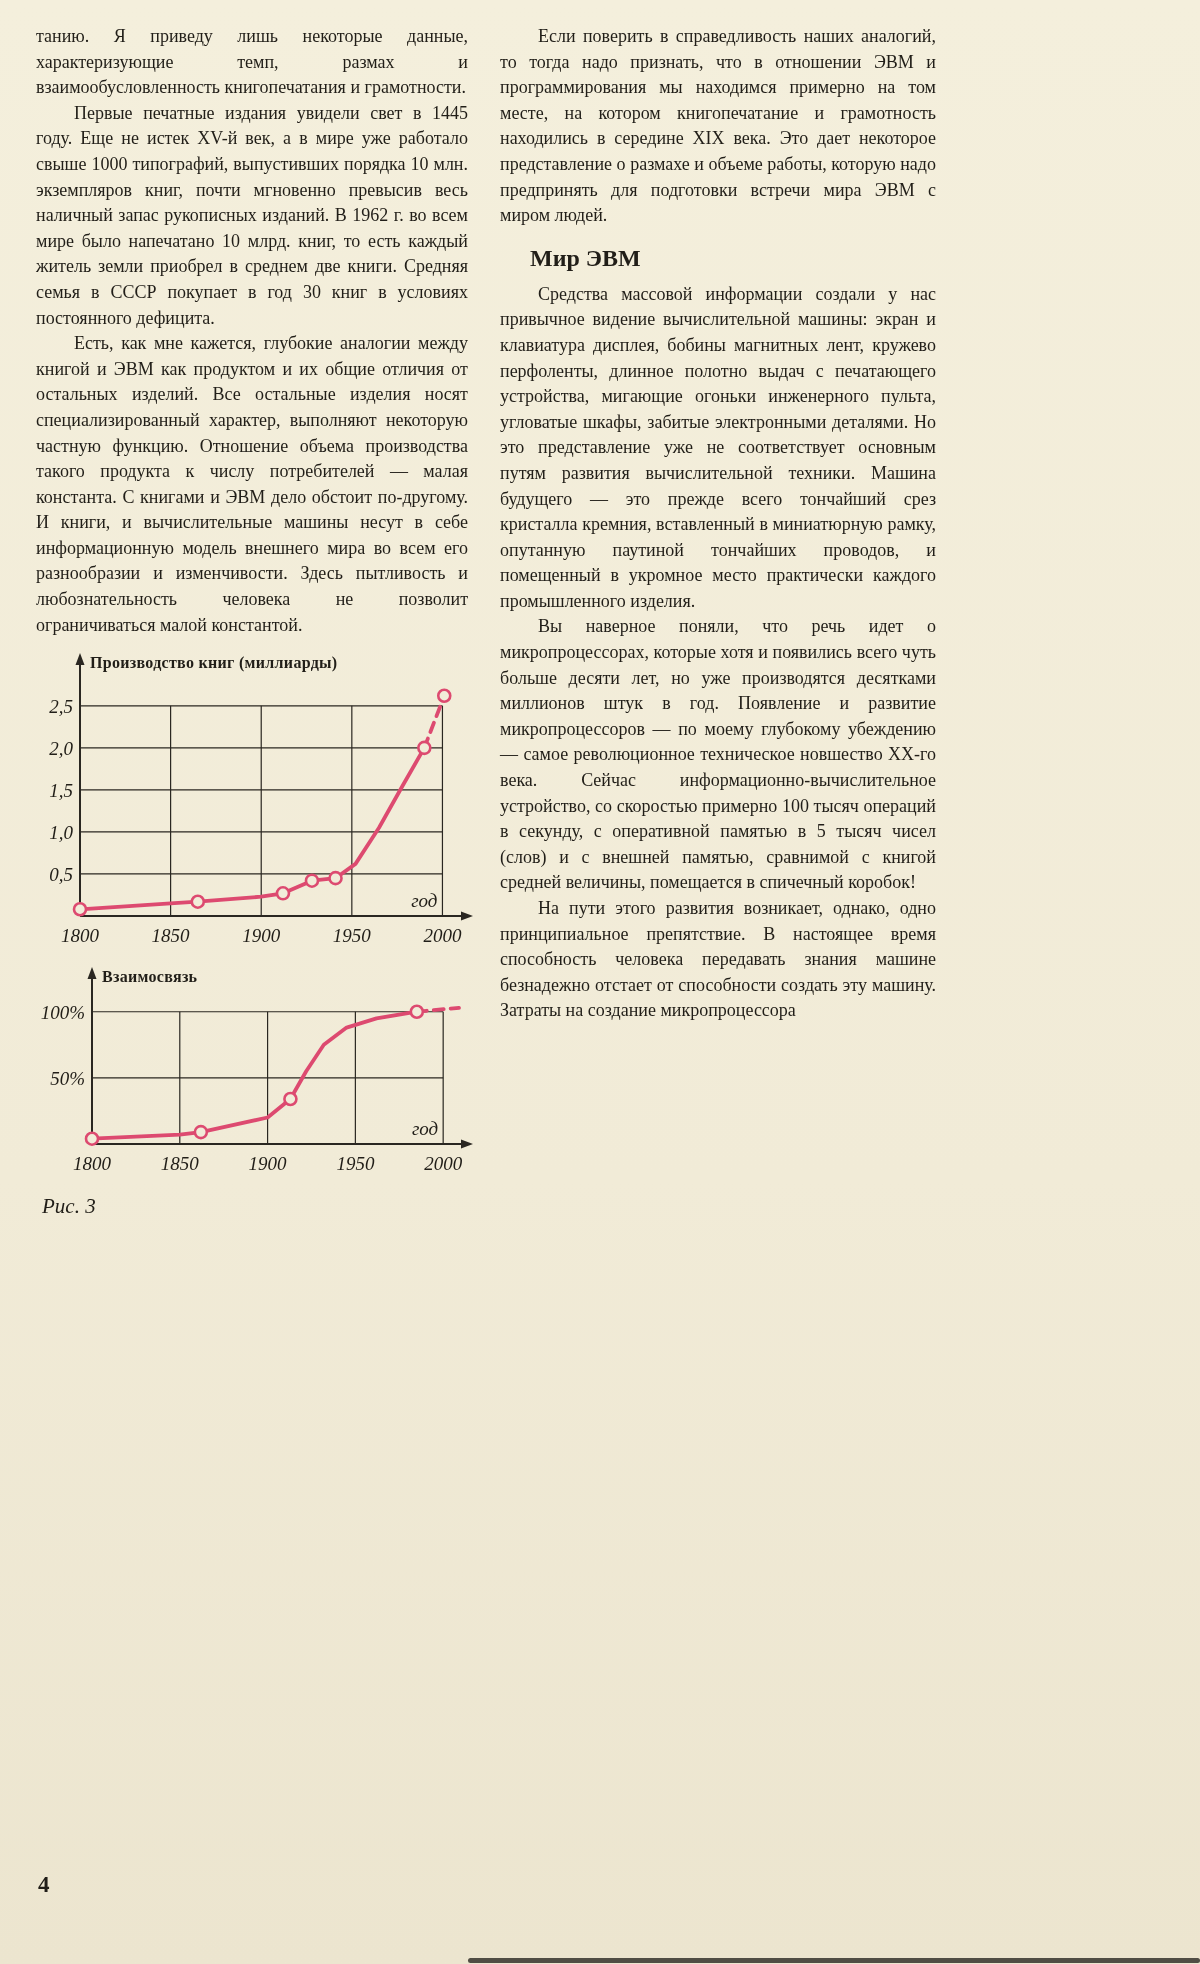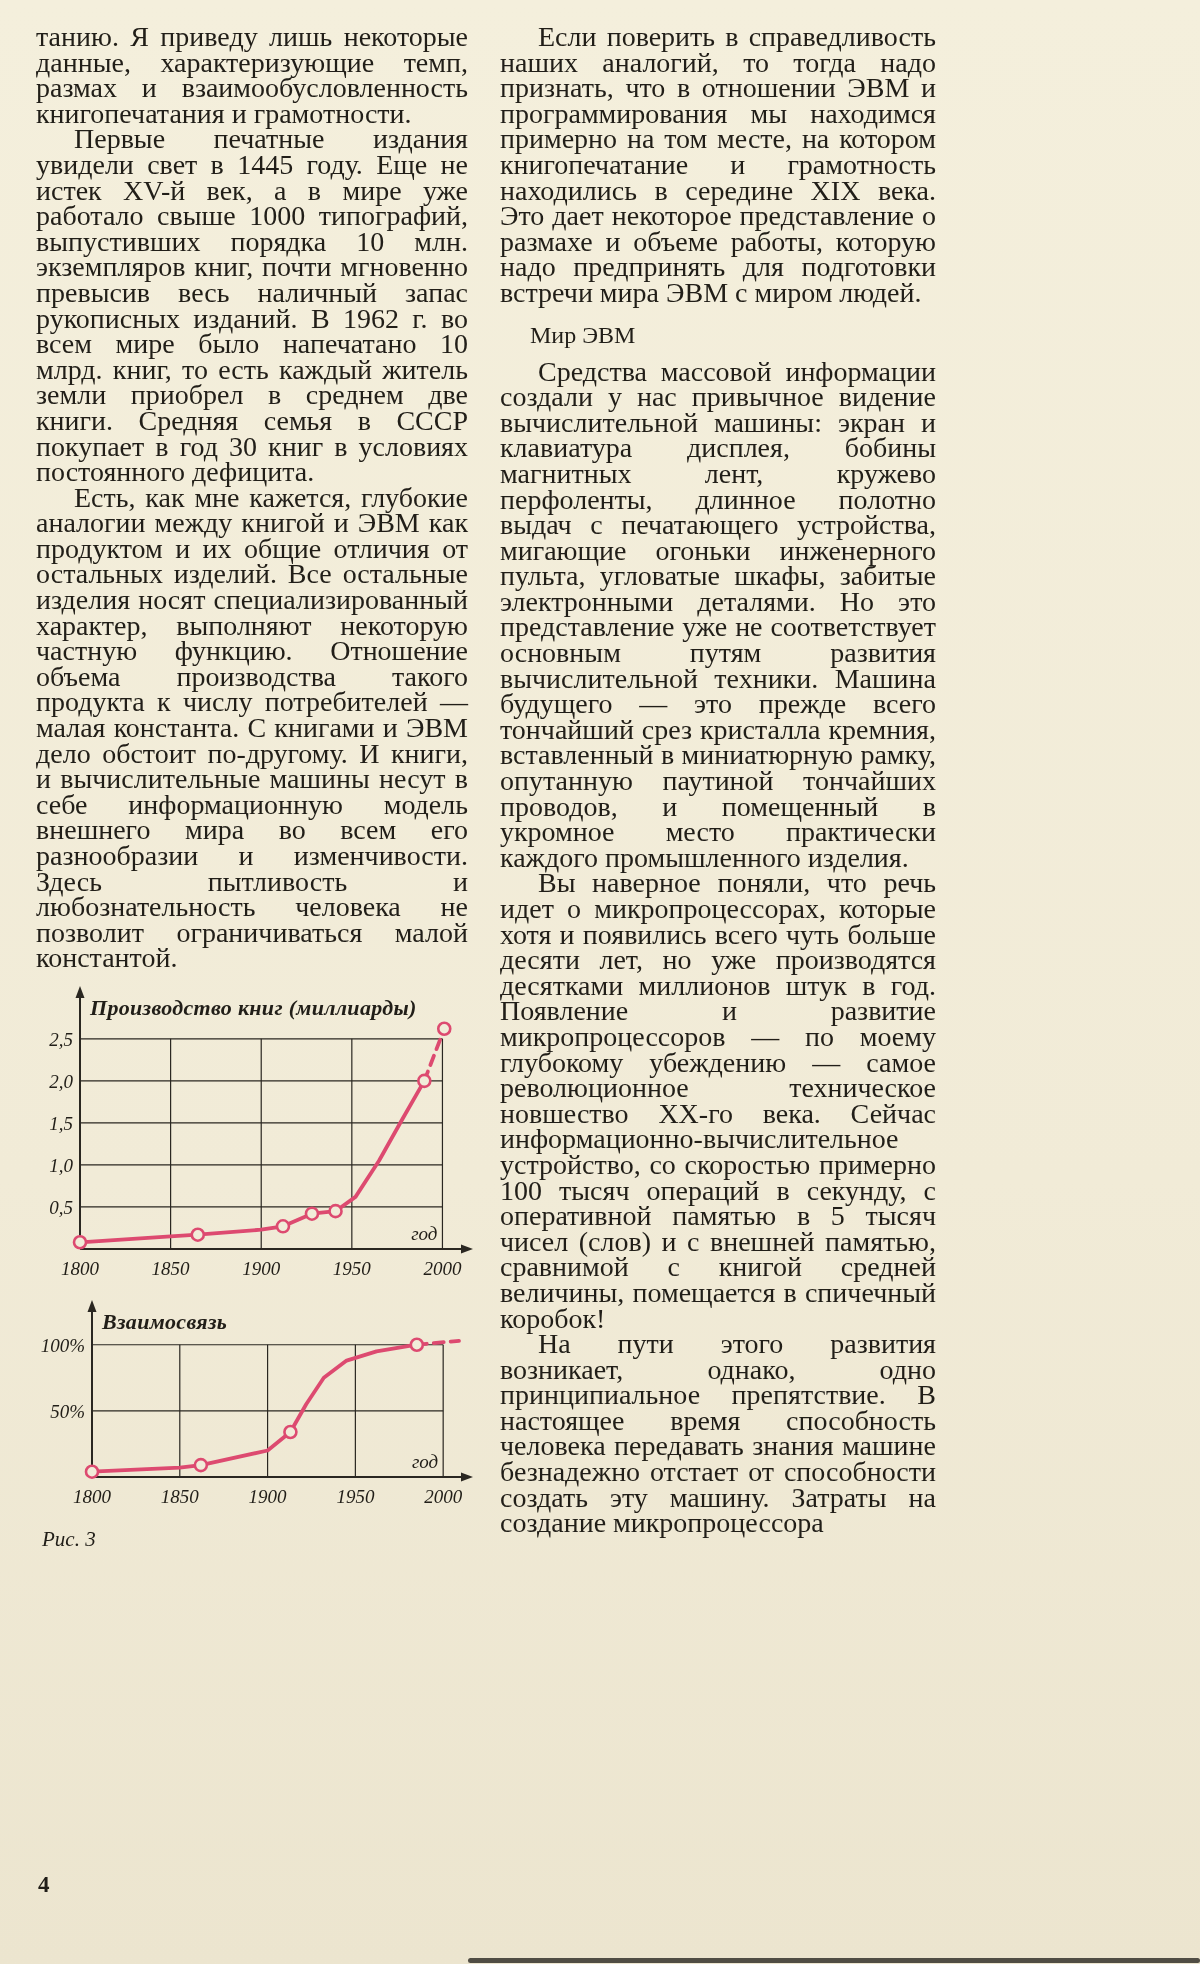--- a/index.html
+++ b/index.html
@@ -12,41 +12,41 @@
     background:#f1ecd9;
   }
   .page {
     position:absolute; inset:0;
     background:linear-gradient(180deg,#f4efdc 0%, #f1ebd7 60%, #ece5cf 100%);
   }
   .col { position:absolute; top:24px; }
   .col-left  { left:36px;  width:432px; }
   .col-right { left:500px; width:436px; }
   .body-text {
-    font-size:28px;
+    font-size:18px;
     line-height:25.6px;
     text-align:justify;
     text-indent:38px;
   }
   .no-indent { text-indent:0; }
   .section-heading {
     font-size:24px;
-    font-weight:normal;
+    font-weight:bold;
     padding-left:30px;
     margin:16px 0 10px 0;
   }
   .emph { }
   .chart-block { position:relative; width:440px; }
   .chart-block.first { margin-top:12px; }
   .chart-block.second { margin-top:14px; }
   .chart-title {
-    position:absolute; top:12px;
+    position:absolute; top:4px;
     font-family:"Liberation Serif", serif;
-    font-style:italic; font-weight:bold;
-    font-size:22px; letter-spacing:.3px;
+    font-weight:bold;
+    font-size:16px; letter-spacing:.3px;
     white-space:nowrap;
   }
   svg { display:block; }
   svg text.tick {
     font-family:"Liberation Serif", serif;
     font-style:italic;
     font-size:19px;
     fill:#211e18;
   }
   .fig-caption {

